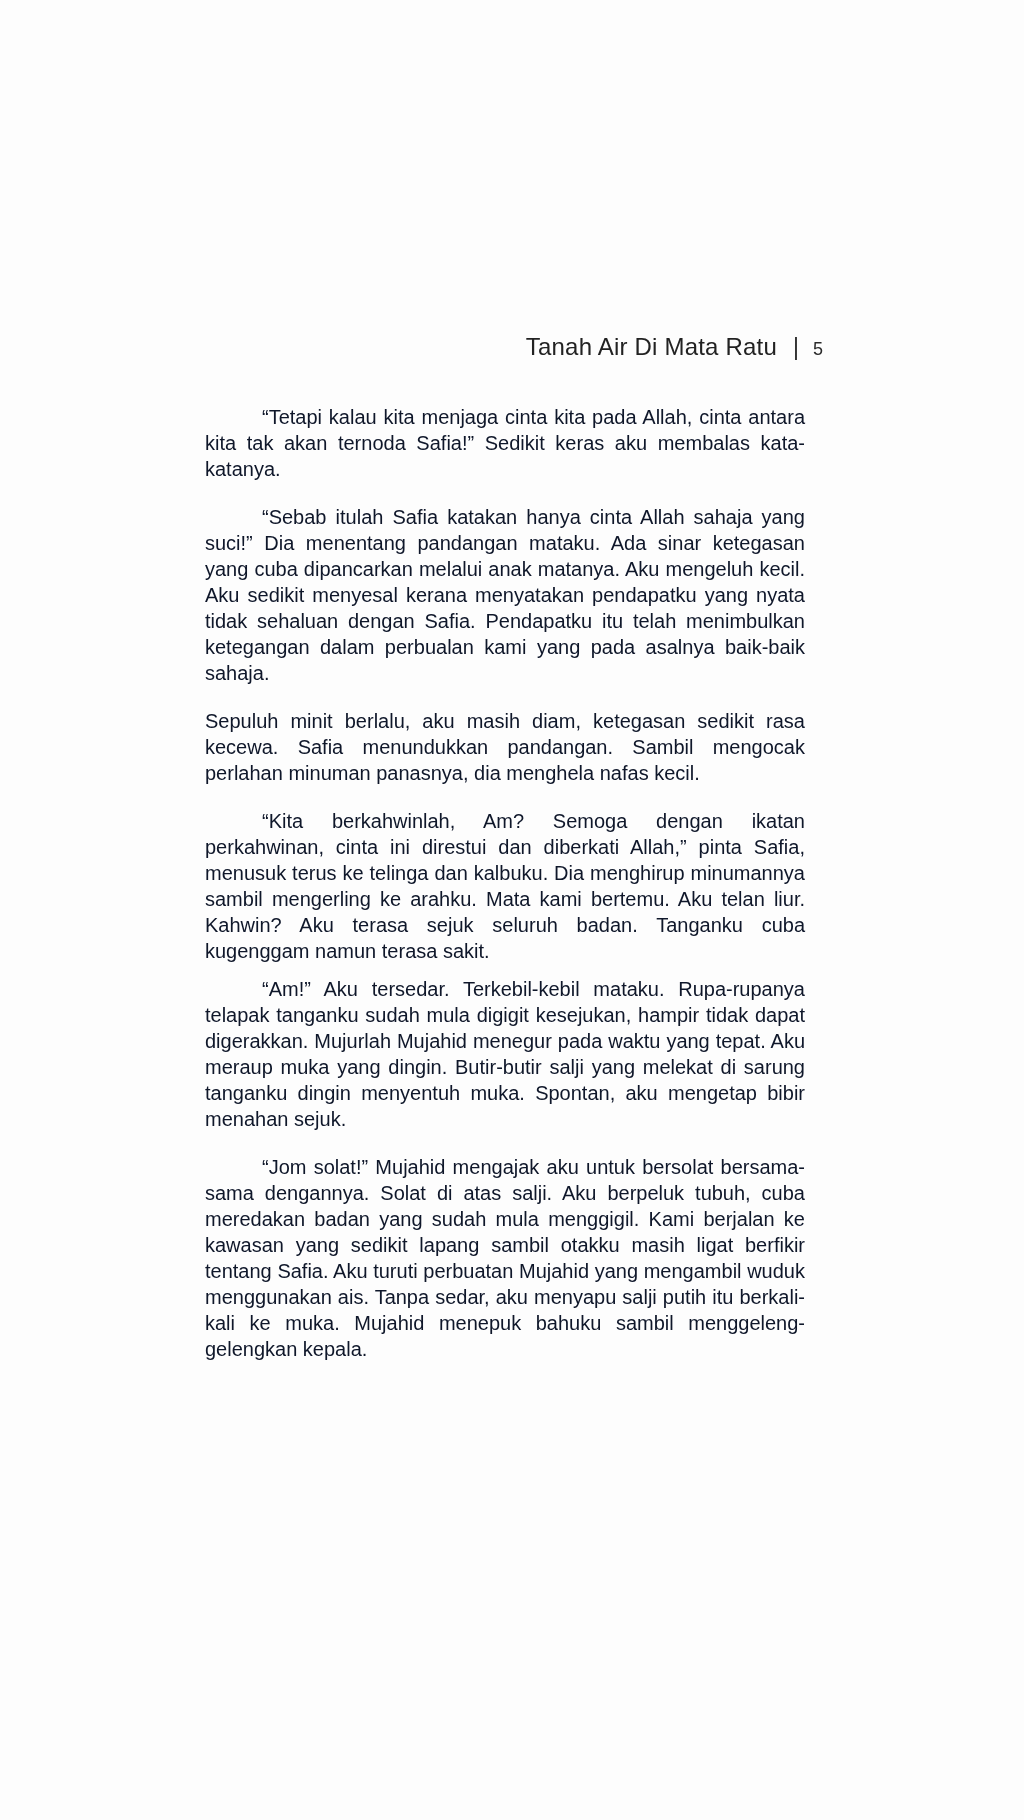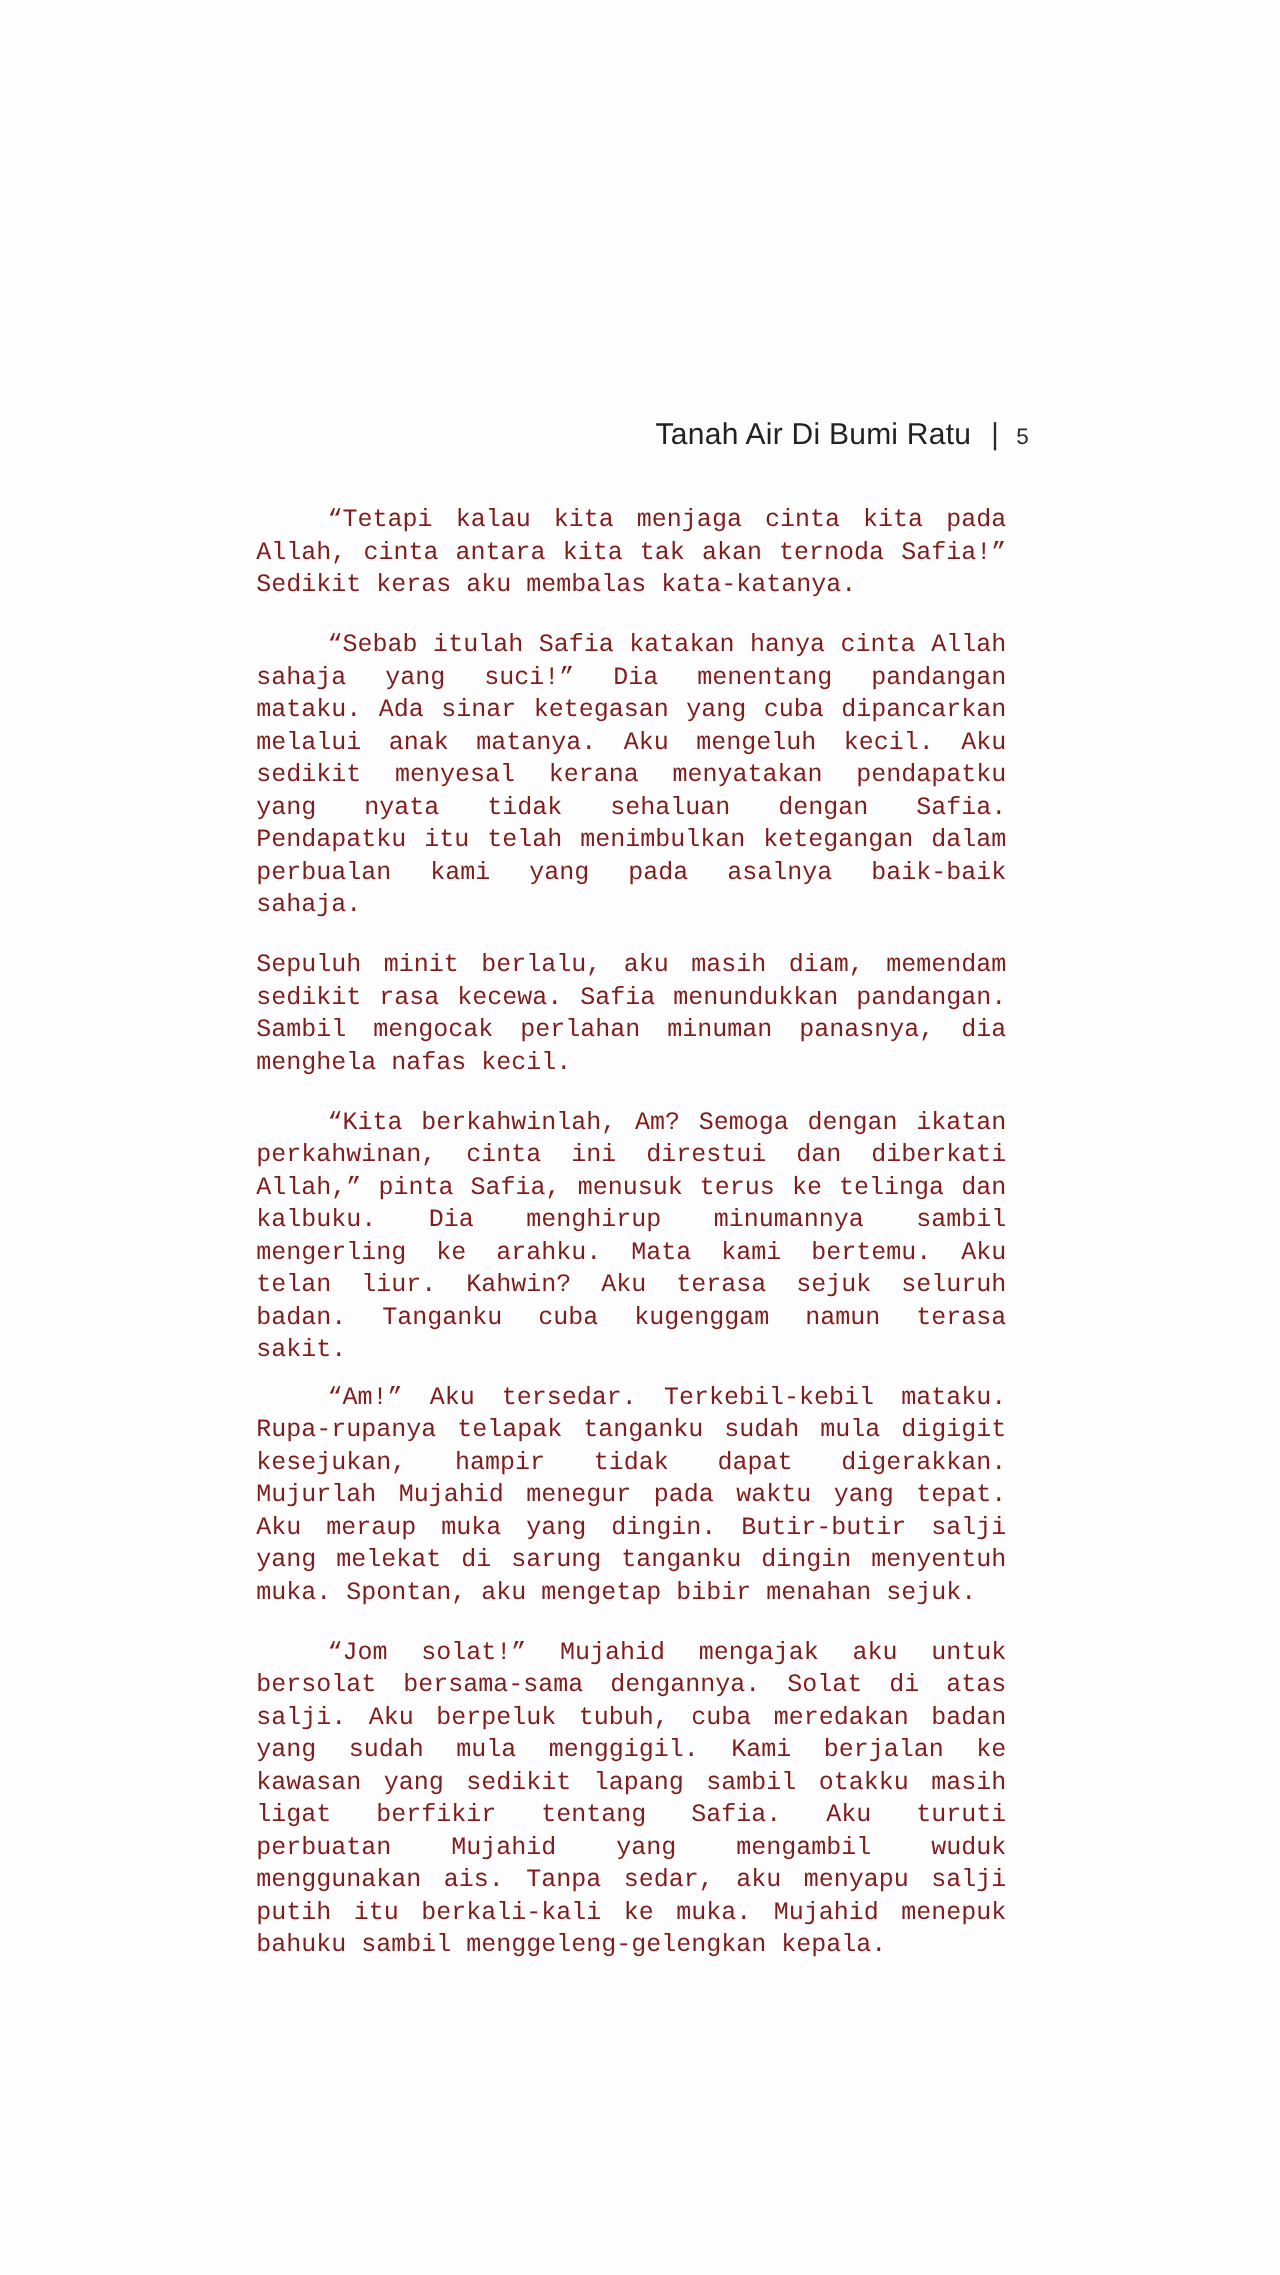--- a/index.html
+++ b/index.html
@@ -43,25 +43,25 @@
   }
   .running-header .header-page-num {
     font-size: 18px;
     color: #2a2a2a;
   }
   .body-text {
     position: absolute;
     left: 205px;
     top: 404px;
     width: 600px;
-    font-family: Liberation Mono, monospace;
+    font-family: Liberation Sans, sans-serif;
     font-size: 20px;
     line-height: 26px;
     text-align: justify;
-    color: #7f1d1d;
+    color: #0f172a;
   }
   .body-text p {
     margin: 22px 0 0 0;
     padding: 0;
   }
   .body-text p:first-child {
     margin-top: 0;
   }
   .body-text p.indent {
     text-indent: 57px;
@@ -69,25 +69,25 @@
   .body-text p.no-gap {
     margin-top: 12px;
   }
 </style>
 </head>
 <body>
 
 <div class="page">
 
   <div class="running-header">
-    <span class="header-title">Tanah Air Di Bumi Ratu</span><span class="header-sep">|</span><span class="header-page-num">5</span>
+    <span class="header-title">Tanah Air Di Mata Ratu</span><span class="header-sep">|</span><span class="header-page-num">5</span>
   </div>
 
   <div class="body-text">
     <p class="indent">“Tetapi kalau kita menjaga cinta kita pada Allah, cinta antara kita tak akan ternoda Safia!” Sedikit keras aku membalas kata-katanya.</p>
     <p class="indent">“Sebab itulah Safia katakan hanya cinta Allah sahaja yang suci!” Dia menentang pandangan mataku. Ada sinar ketegasan yang cuba dipancarkan melalui anak matanya. Aku mengeluh kecil. Aku sedikit menyesal kerana menyatakan pendapatku yang nyata tidak sehaluan dengan Safia. Pendapatku itu telah menimbulkan ketegangan dalam perbualan kami yang pada asalnya baik-baik sahaja.</p>
-    <p class="flush">Sepuluh minit berlalu, aku masih diam, memendam sedikit rasa kecewa. Safia menundukkan pandangan. Sambil mengocak perlahan minuman panasnya, dia menghela nafas kecil.</p>
+    <p class="flush">Sepuluh minit berlalu, aku masih diam, ketegasan sedikit rasa kecewa. Safia menundukkan pandangan. Sambil mengocak perlahan minuman panasnya, dia menghela nafas kecil.</p>
     <p class="indent">“Kita berkahwinlah, Am? Semoga dengan ikatan perkahwinan, cinta ini direstui dan diberkati Allah,” pinta Safia, menusuk terus ke telinga dan kalbuku. Dia menghirup minumannya sambil mengerling ke arahku. Mata kami bertemu. Aku telan liur. Kahwin? Aku terasa sejuk seluruh badan. Tanganku cuba kugenggam namun terasa sakit.</p>
     <p class="indent no-gap">“Am!” Aku tersedar. Terkebil-kebil mataku. Rupa-rupanya telapak tanganku sudah mula digigit kesejukan, hampir tidak dapat digerakkan. Mujurlah Mujahid menegur pada waktu yang tepat. Aku meraup muka yang dingin. Butir-butir salji yang melekat di sarung tanganku dingin menyentuh muka. Spontan, aku mengetap bibir menahan sejuk.</p>
     <p class="indent">“Jom solat!” Mujahid mengajak aku untuk bersolat bersama-sama dengannya. Solat di atas salji. Aku berpeluk tubuh, cuba meredakan badan yang sudah mula menggigil. Kami berjalan ke kawasan yang sedikit lapang sambil otakku masih ligat berfikir tentang Safia. Aku turuti perbuatan Mujahid yang mengambil wuduk menggunakan ais. Tanpa sedar, aku menyapu salji putih itu berkali-kali ke muka. Mujahid menepuk bahuku sambil menggeleng-gelengkan kepala.</p>
   </div>
 
 </div>
 
 </body></html>

